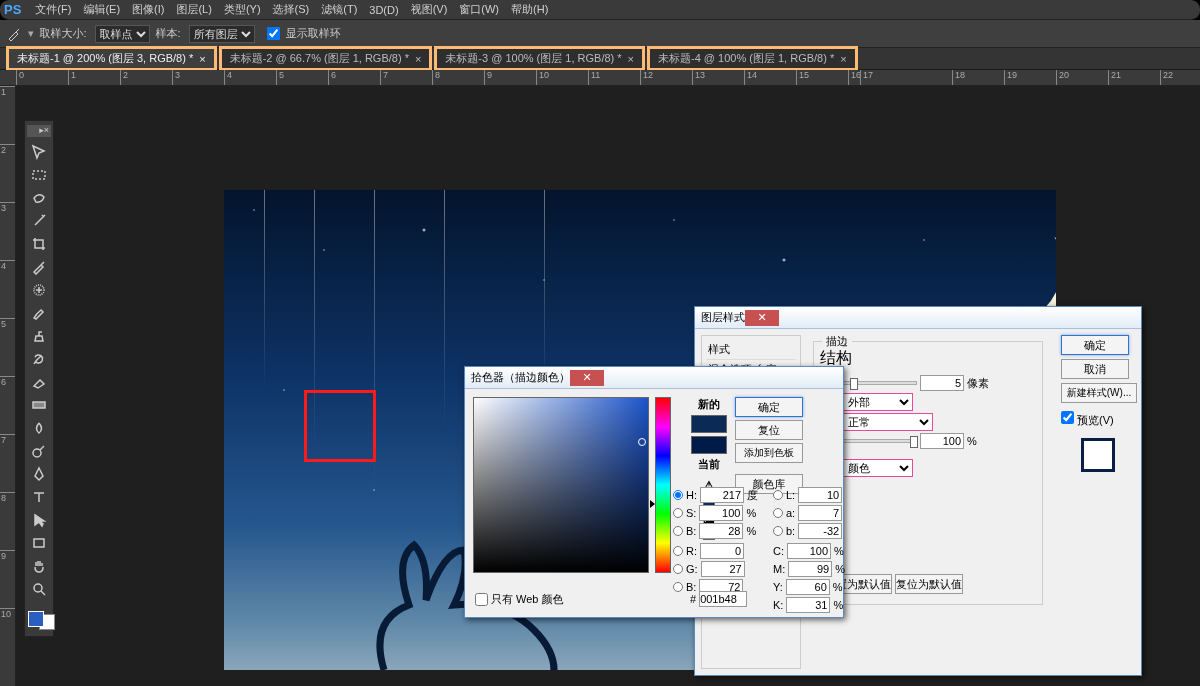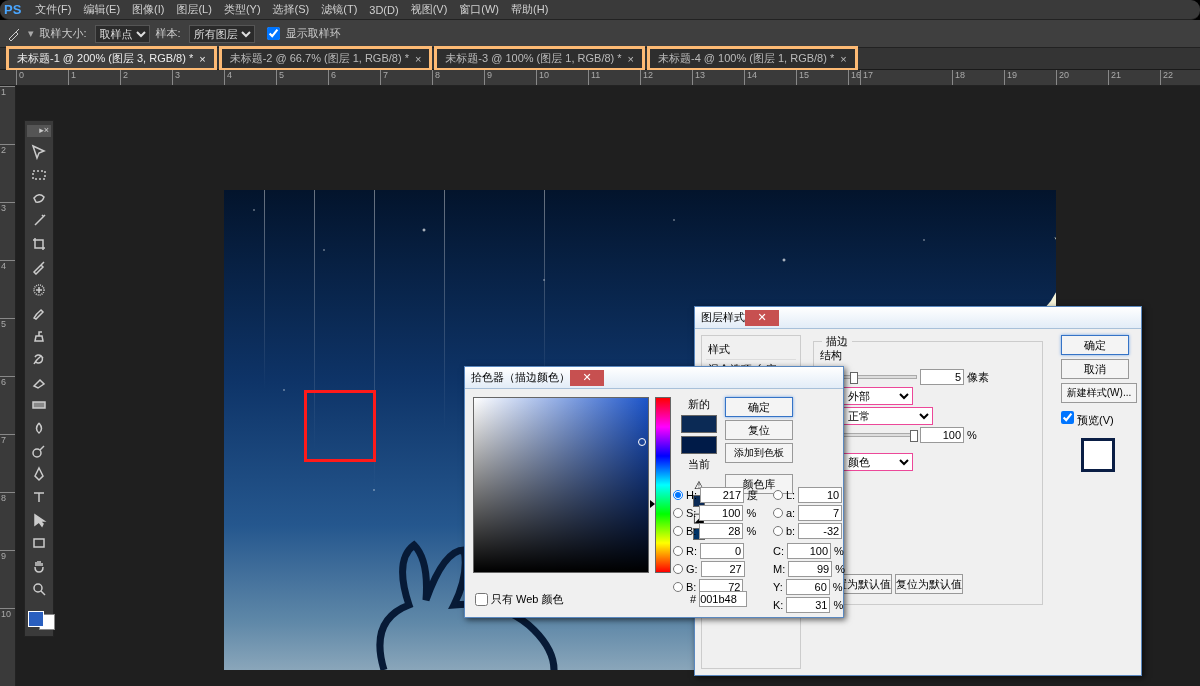--- a/index.html
+++ b/index.html
@@ -47,21 +47,21 @@
 .slider .th { position:absolute; top:-4px; width:8px; height:12px; background:#fff; border:1px solid #666; }
 .layerdlg { left:694px; top:306px; width:448px; height:370px; z-index:10; }
 .pickerdlg { left:464px; top:366px; width:380px; height:252px; z-index:20; }
 .pickerdlg .field { width:176px; height:176px; background:linear-gradient(to top,#000,transparent),linear-gradient(to right,#fff,#1c54c9); border:1px solid #666; position:relative; }
 .pickerdlg .huebar { width:16px; height:176px; background:linear-gradient(red,magenta,blue,cyan,lime,yellow,red); border:1px solid #666; margin-left:6px; position:relative; }
 .huebar .arrow { position:absolute; left:-6px; width:0; height:0; border-top:4px solid transparent; border-bottom:4px solid transparent; border-left:5px solid #000; }
 .swnew { width:36px; height:18px; background:#0b2a55; border:1px solid #666; }
 .swcur { width:36px; height:18px; background:#001b48; border:1px solid #666; }
 .row { display:flex; align-items:center; gap:3px; margin:2px 0; }
 .radio { width:10px; height:10px; }
-.pickright { margin-left:10px; display:flex; flex-direction:column; align-items:center; gap:3px; }
+.pickright { margin-left:20px; display:flex; flex-direction:column; align-items:center; gap:3px;font-weight:bold; }
 </style>
 </head>
 <body>
 
 <div class="menubar">
   <span class="ps-logo">PS</span>
   <span class="menu-item">文件(F)</span>
   <span class="menu-item">编辑(E)</span>
   <span class="menu-item">图像(I)</span>
   <span class="menu-item">图层(L)</span>
@@ -278,21 +278,21 @@
     <span class="xbtn">✕</span>
   </div>
   <div style="display:flex;height:calc(100% - 22px)">
     <div style="width:100px;border:1px solid #ccc;margin:6px 0 6px 6px;padding:4px;font-size:11px">
       <div style="border-bottom:1px solid #ddd;padding:2px">样式</div>
       <div style="padding:2px">混合选项:自定</div>
     </div>
     <div style="flex:1;padding:6px">
       <div class="fsgroup" style="height:264px">
         <span class="fslegend">描边</span>
-        <div style="font-size:11px;margin-bottom:6px">结构</div>
+        <div style="font-size:16px;margin-bottom:6px">结构</div>
         <div class="row">
             <span style="width:20px"></span>
             <span class="slider">
               <span class="th" style="left:6px"></span>
             </span> 
             <input class="inp" value="5" style=""> 
             <span>像素</span>
           </div>
         <div class="row">
             <span style="width:20px">):</span>

